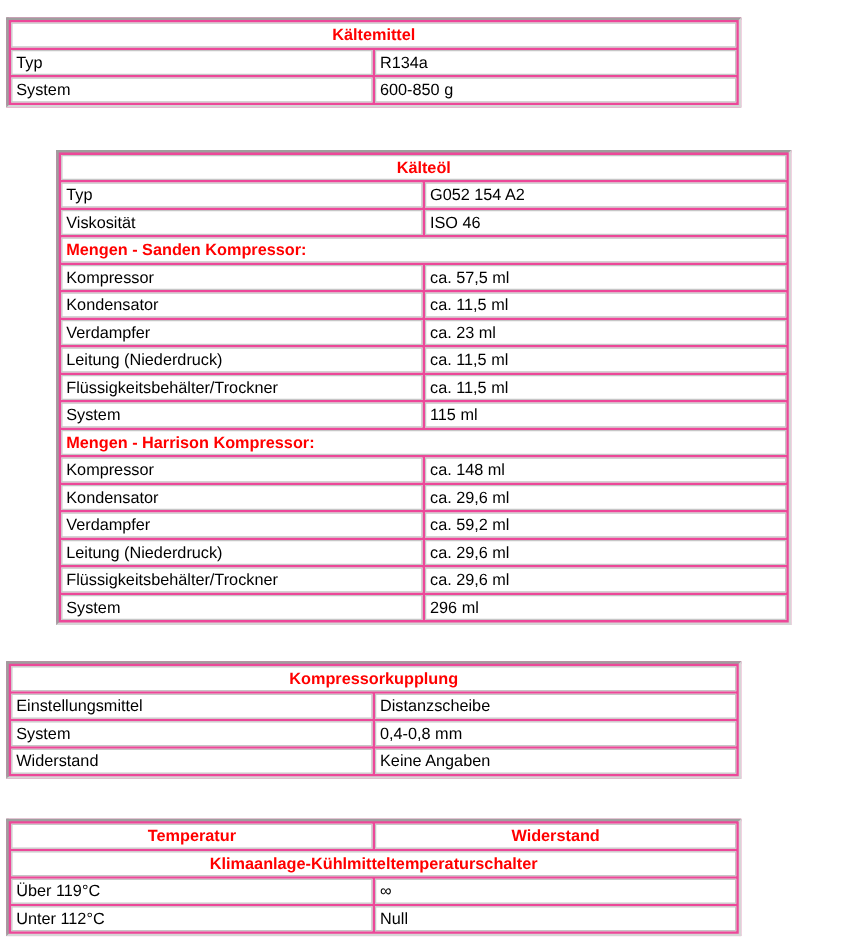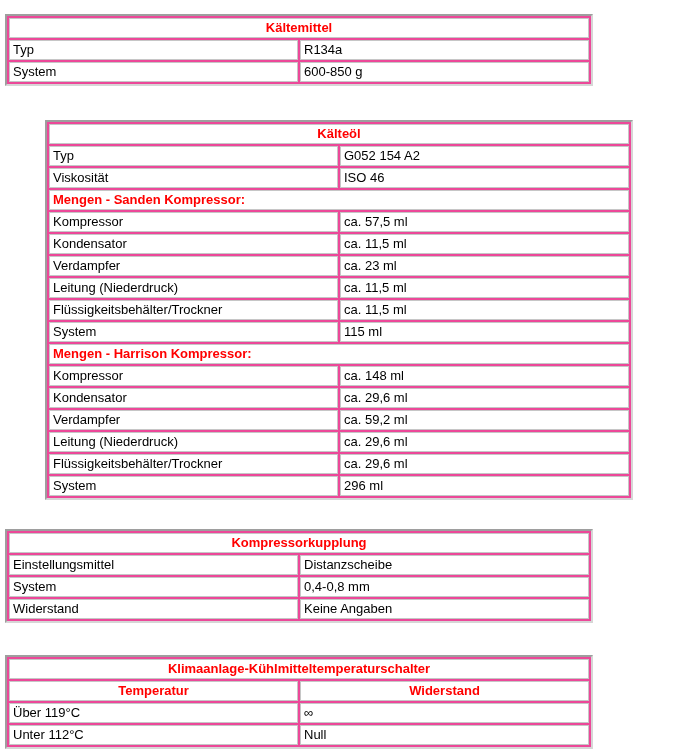--- a/index.html
+++ b/index.html
@@ -168,25 +168,25 @@
       <tr>
         <td class="w51">Widerstand</td>
         <td>Keine Angaben</td>
       </tr>
     </tbody>
   </table>
 
   <table class="spec">
     <tbody>
       <tr>
-        <td class="title-cell" colspan="2">Klimaanlage-Kühlmitteltemperaturschalter</td>
+        <td class="colhead-cell w50">Temperatur</td>
+        <td class="colhead-cell">Widerstand</td>
       </tr>
       <tr>
-        <td class="colhead-cell w50">Temperatur</td>
-        <td class="colhead-cell">Widerstand</td>
+        <td class="title-cell" colspan="2">Klimaanlage-Kühlmitteltemperaturschalter</td>
       </tr>
       <tr>
         <td class="w50">Über 119°C</td>
         <td>∞</td>
       </tr>
       <tr>
         <td class="w50">Unter 112°C</td>
         <td>Null</td>
       </tr>
     </tbody>

